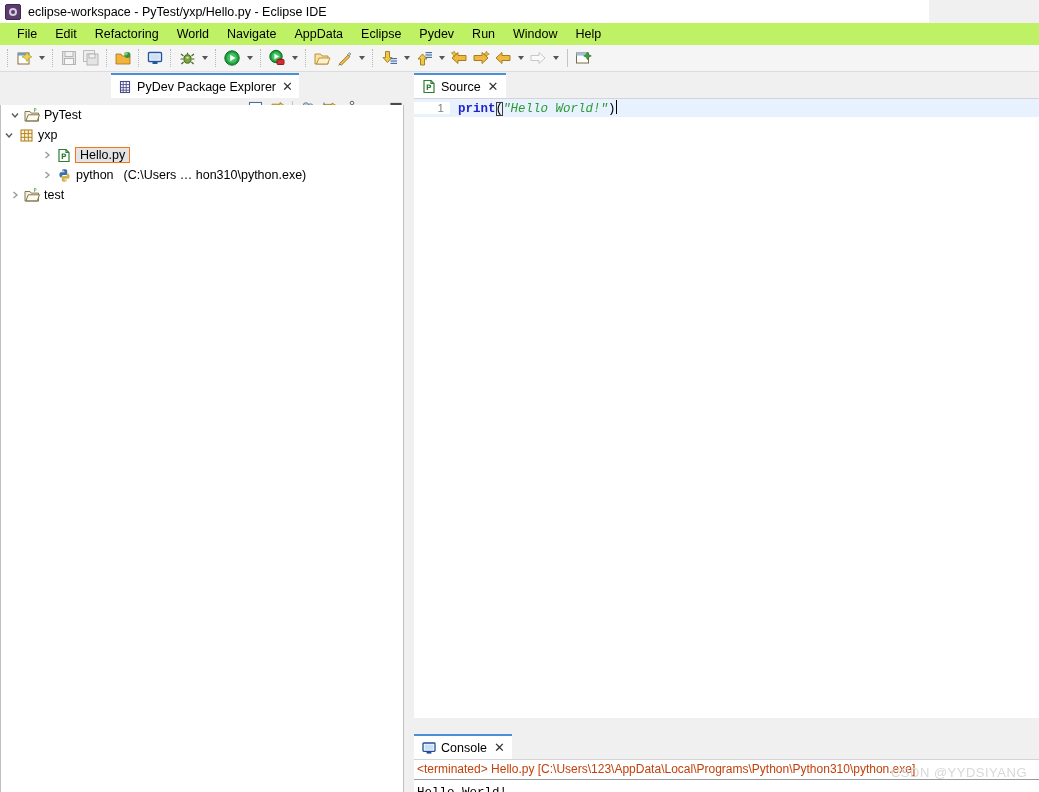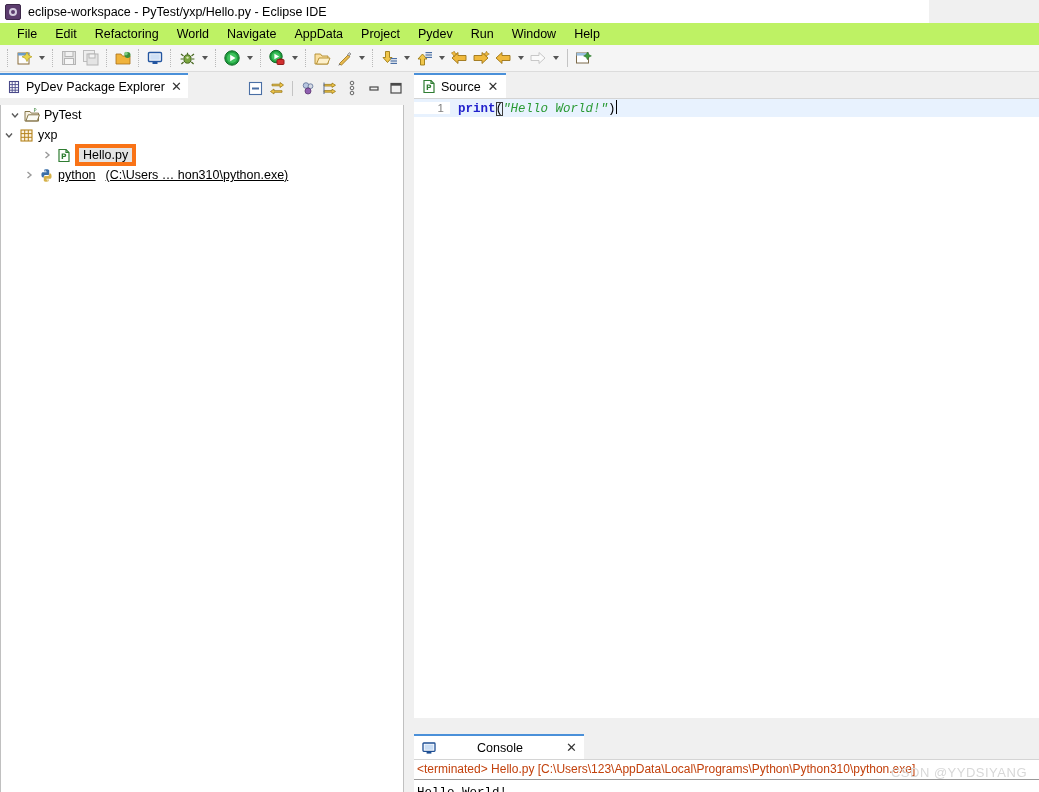--- a/index.html
+++ b/index.html
@@ -113,21 +113,21 @@
   .left-panel {
     position: absolute; left: 0; top: 73px;
     width: 410px; height: 719px;
     background: #f0f0f0;
     box-sizing: border-box;
   }
   .view-tabbar {
     position: relative;
     height: 25px;
     background: #f0f0f0;
-    display: flex; align-items: flex-end;
+    display: flex; align-items: center; flex-direction: column;
   }
   .view-tab {
     height: 25px;
     display: flex; align-items: center;
     padding: 0 6px 0 7px;
     background: #ffffff;
     border-top: 2px solid #4a90d9;
     box-sizing: border-box;
     flex: 0 0 auto;
   }
@@ -184,21 +184,21 @@
   }
   .tree-row .node-icon {
     width: 18px; height: 18px;
     display: flex; align-items: center; justify-content: center;
     flex: 0 0 auto;
     margin-right: 3px;
   }
   .tree-label { padding-right: 4px; }
   .tree-label.selected {
     background: #e4e4e4;
-    border: 4px solid #f97316;
+    border: 1px solid #f97316;
     padding: 0 4px;
     margin-left: -1px;
     box-sizing: border-box;
   }
   .tree-sub { color: #000; }
 
   
   .right-panel {
     position: absolute; left: 414px; top: 73px;
     width: 625px; height: 719px;
@@ -293,21 +293,20 @@
     height: 25px;
     display: flex; align-items: center;
   }
   .console-tab {
     height: 25px;
     display: flex; align-items: center;
     padding: 0 7px 0 8px;
     background: #ffffff;
     border-top: 2px solid #4a90d9;
     box-sizing: border-box;
-    gap: 36px;
   }
   .console-tab .tab-label {
     font-size: 12.5px; color: #000;
     margin: 0 7px 0 5px;
   }
   .console-body {
     position: absolute; left: 0; top: 25px;
     width: 625px; height: 106px;
     background: #ffffff;
     border-top: 1px solid #d4d4d4;
@@ -351,21 +350,21 @@
     <div class="title-text">eclipse-workspace - PyTest/yxp/Hello.py - Eclipse IDE</div>
   </div>
 
   <div class="menubar">
     <div class="menu-item">File</div>
     <div class="menu-item">Edit</div>
     <div class="menu-item">Refactoring</div>
     <div class="menu-item">World</div>
     <div class="menu-item">Navigate</div>
     <div class="menu-item">AppData</div>
-    <div class="menu-item">Project</div>
+    <div class="menu-item">Eclipse</div>
     <div class="menu-item">Pydev</div>
     <div class="menu-item">Run</div>
     <div class="menu-item">Window</div>
     <div class="menu-item">Help</div>
   </div>
 
   <div class="toolbar">
 
     <div class="tb-sep"></div>
 
@@ -635,38 +634,53 @@
         <span class="node-icon">
           <svg width="14" height="15" viewBox="0 0 14 15">
             <path d="M2 1.5 h7 l3 3 v9 H2z" fill="#ffffff" stroke="#2f7d32" stroke-width="1.2"></path>
             <path d="M9 1.5 v3 h3" fill="none" stroke="#2f7d32" stroke-width="1.2"></path>
             <text x="4" y="11" font-size="7.5" fill="#2f7d32" font-family="DejaVu Sans" font-weight="bold">P</text>
           </svg>
         </span>
         <span class="tree-label selected">Hello.py</span>
       </div>
 
-      <div class="tree-row" style="padding-left:20px;text-decoration:underline;">
+      <div class="tree-row" style="padding-left:38px;">
         <span class="twisty">
           <svg width="10" height="10" viewBox="0 0 10 10">
               <path d="M3.5 2 L7 5 L3.5 8" fill="none" stroke="#9a9a9a" stroke-width="1.4"></path>
             </svg>
         </span>
         <span class="node-icon">
           <svg width="15" height="15" viewBox="0 0 15 15">
             <path d="M7.5 1.3 c-2.6 0-2.4 1.1-2.4 1.1 v1.2 h2.5 v0.7 H4.1 s-1.7-0.2-1.7 2.5 c0 2.7 1.5 2.6 1.5 2.6 h0.9 V8.5 s-0.05-1.5 1.5-1.5 h2.5 s1.4 0.02 1.4-1.35 V2.6 s0.2-1.3-2.7-1.3z" fill="#3a6fa8"></path>
             <path d="M7.5 13.7 c2.6 0 2.4-1.1 2.4-1.1 v-1.2 H7.4 v-0.7 h3.5 s1.7 0.2 1.7-2.5 c0-2.7-1.5-2.6-1.5-2.6 h-0.9 V6.5 s0.05 1.5-1.5 1.5 H6.2 s-1.4-0.02-1.4 1.35 V12.4 s-0.2 1.3 2.7 1.3z" fill="#d6b24a"></path>
             <circle cx="6.1" cy="2.9" r="0.6" fill="#ffffff"></circle>
             <circle cx="8.9" cy="12.1" r="0.6" fill="#ffffff"></circle>
           </svg>
         </span>
         <span class="tree-label">python</span>
         <span class="tree-sub" style="margin-left:6px;text-align:center;">(C:\Users … hon310\python.exe)</span>
       </div>
 
+      <div class="tree-row" style="padding-left:6px;">
+        <span class="twisty">
+          <svg width="10" height="10" viewBox="0 0 10 10">
+              <path d="M3.5 2 L7 5 L3.5 8" fill="none" stroke="#9a9a9a" stroke-width="1.4"></path>
+            </svg>
+        </span>
+        <span class="node-icon">
+          <svg width="16" height="15" viewBox="0 0 16 15">
+            <path d="M1 3.5 h5 l1.2 1.6 H14.5 v8 H1z" fill="#f6f0e0" stroke="#7a6a3a" stroke-width="0.9"></path>
+            <path d="M2 12.8 L4.2 6.8 H15.5 L13.3 12.8z" fill="#fbfbf4" stroke="#7a6a3a" stroke-width="0.9"></path>
+            <text x="9.5" y="4.2" font-size="5" fill="#2a7a2a" font-family="DejaVu Sans">P</text>
+          </svg>
+        </span>
+        <span class="tree-label">test</span>
+      </div>
 
     </div>
   </div>
 
   <div class="right-panel">
 
     <div class="editor-tabbar">
       <div class="editor-tab">
         <span>
           <svg width="14" height="15" viewBox="0 0 14 15">

